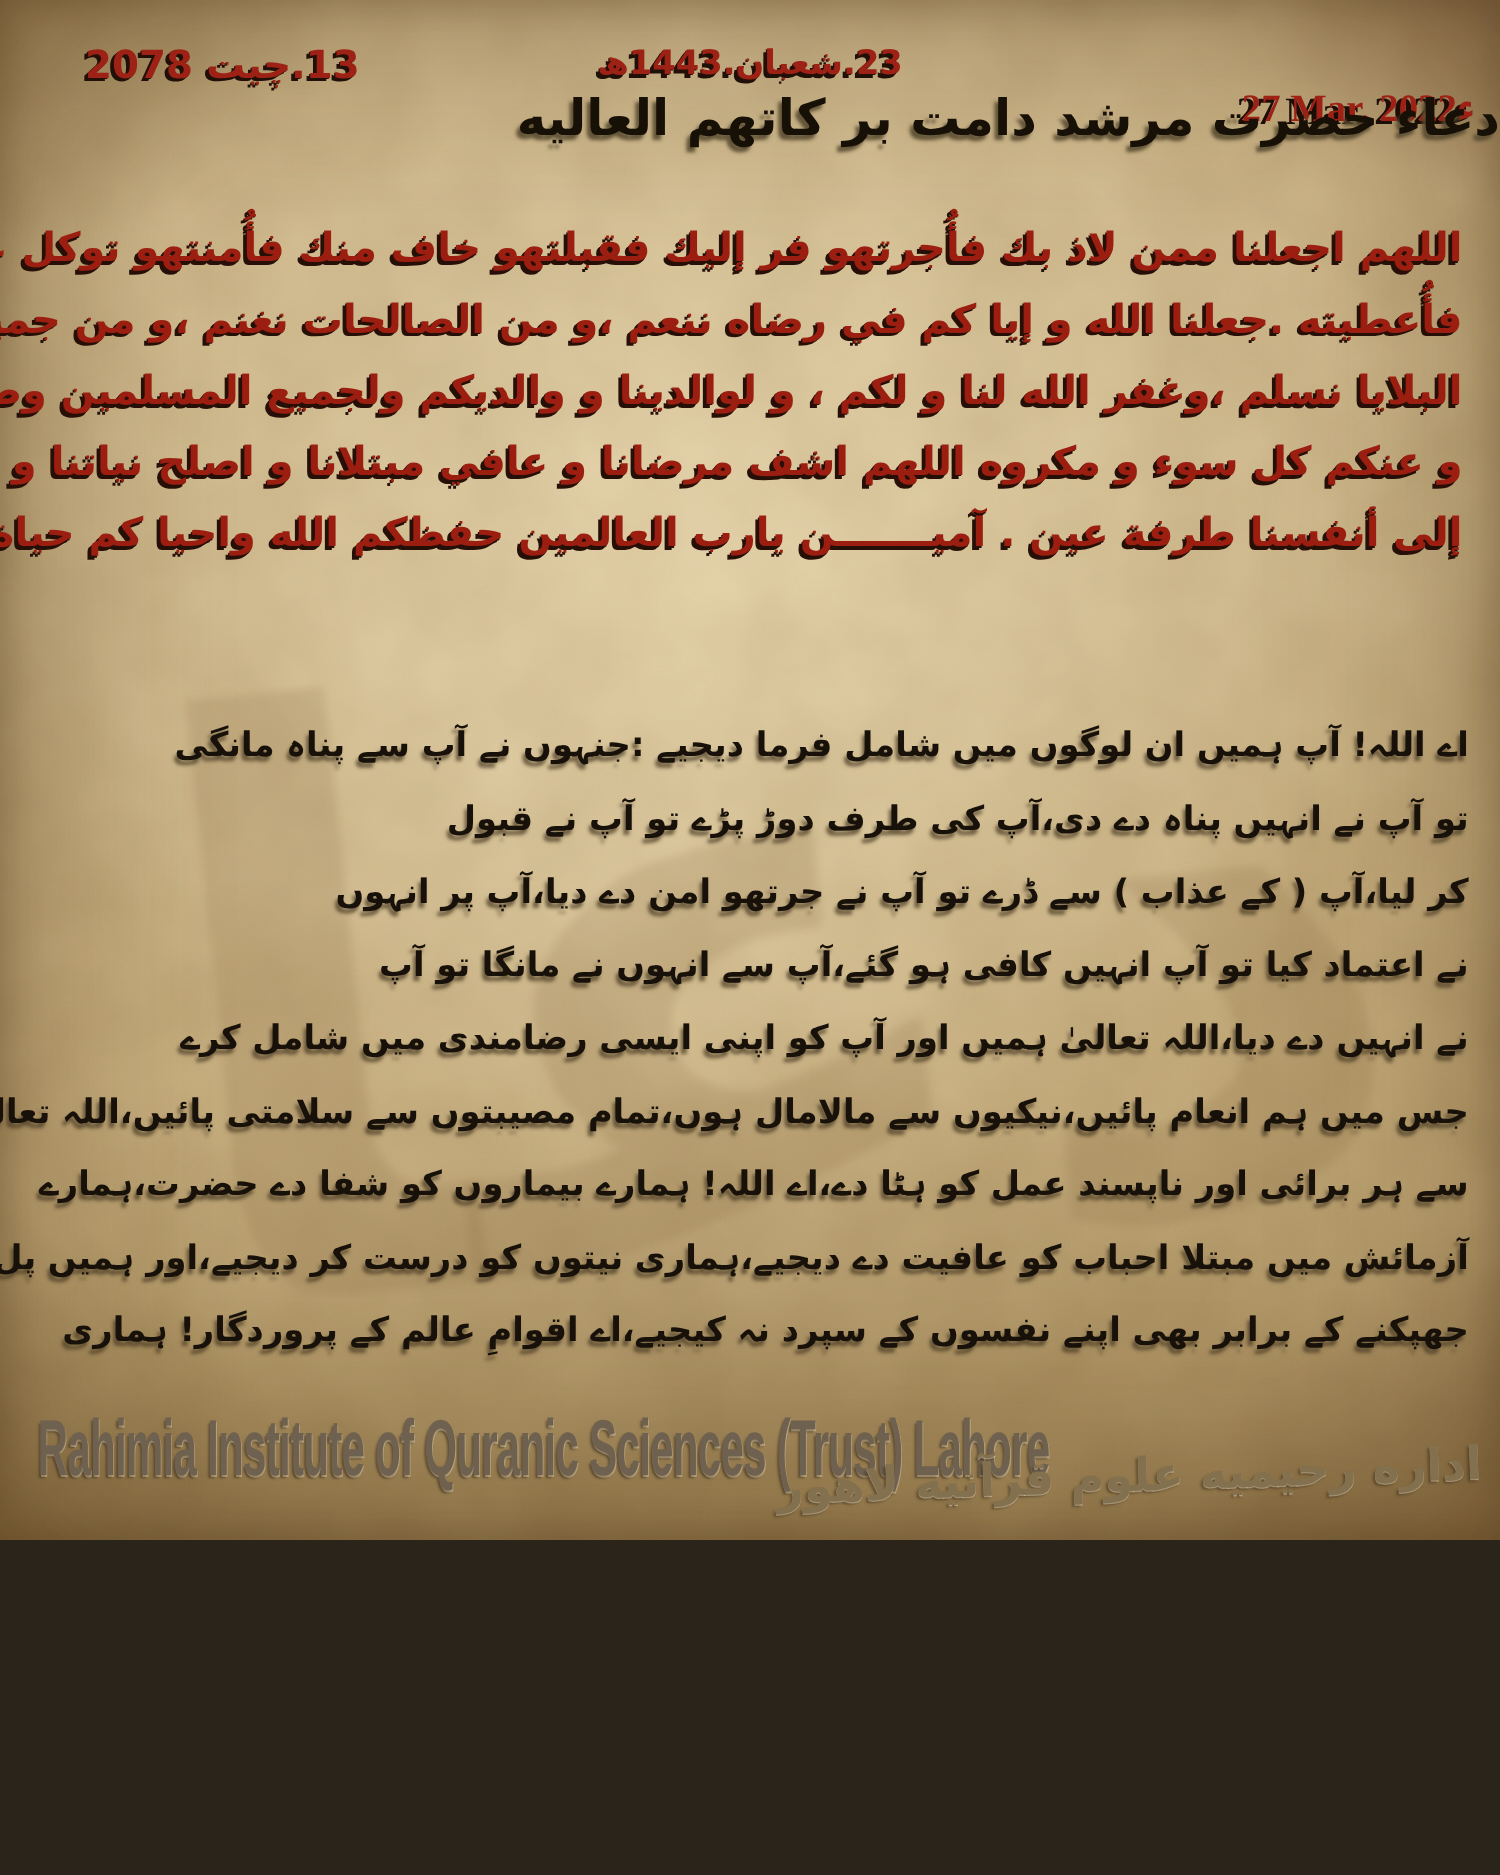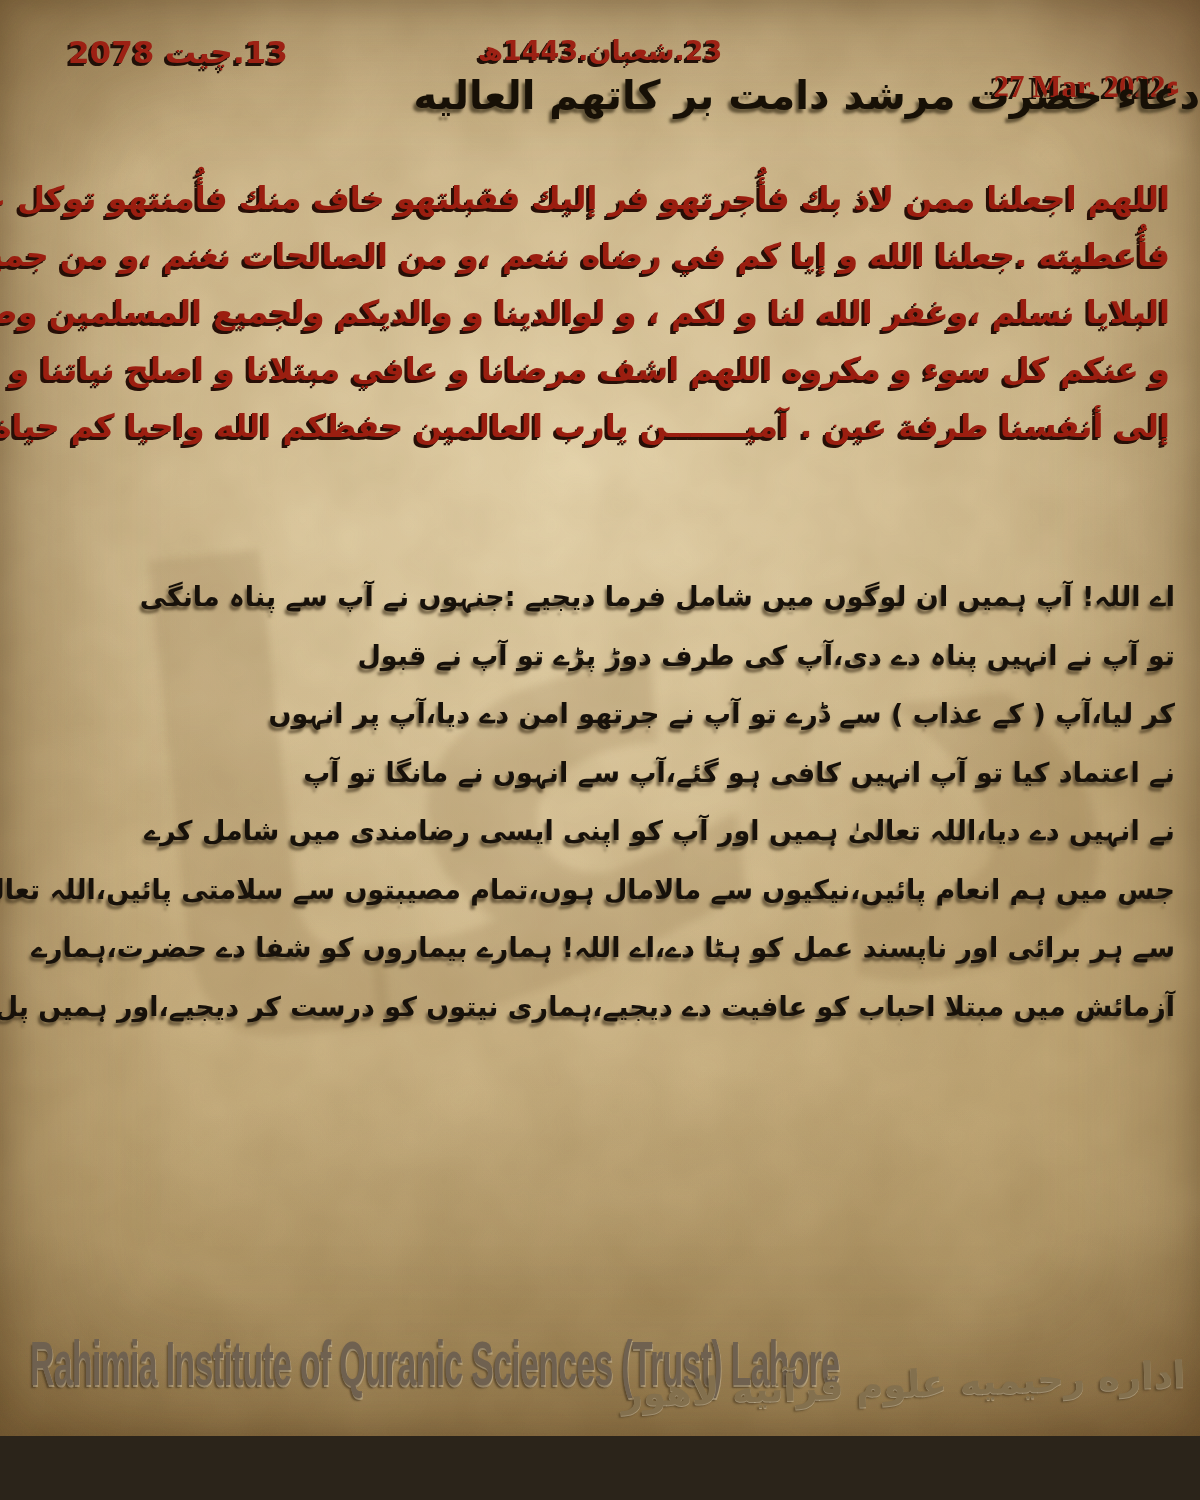--- a/index.html
+++ b/index.html
@@ -1,19 +1,19 @@
 <!DOCTYPE html>
 <html><head>
 <meta charset="utf-8">
 <style>
   * { margin:0; padding:0; box-sizing:border-box; }
   body { background:#2b241a; font-family:"DejaVu Sans", sans-serif; }
 
   .page {
-    position:relative; width:1200px; height:1436px; margin:0 auto; overflow:hidden;
+    position:relative; width:1200px; height:1232px; margin:0 auto; overflow:hidden;
     background-color:#c4ac7e;
     background-image:
       radial-gradient(ellipse 880px 720px at 48% 32%, rgba(255,242,208,0.55), rgba(255,242,208,0) 72%),
       radial-gradient(ellipse 760px 560px at 42% 62%, rgba(250,235,200,0.30), rgba(250,235,200,0) 75%),
       radial-gradient(ellipse 1100px 560px at 50% 102%, rgba(110,82,42,0.35), rgba(110,82,42,0) 72%),
       radial-gradient(ellipse 420px 340px at -2% -2%, rgba(92,66,30,0.45), rgba(92,66,30,0) 72%),
       radial-gradient(ellipse 330px 300px at 102% -4%, rgba(70,32,14,0.55), rgba(70,32,14,0) 72%),
       radial-gradient(ellipse 560px 360px at 103% 103%, rgba(92,62,30,0.55), rgba(92,62,30,0) 74%),
       radial-gradient(ellipse 560px 340px at -3% 103%, rgba(95,68,32,0.50), rgba(95,68,32,0) 74%),
       linear-gradient(180deg, #c9b185 0%, #cbb488 38%, #c3aa7b 70%, #b59c6d 100%);
@@ -139,20 +139,21 @@
 
   <section class="urdu-block" lang="ur">
     <div class="tline">اے اللہ! آپ ہمیں ان لوگوں میں شامل فرما دیجیے :جنہوں نے آپ سے پناہ مانگی</div>
     <div class="tline">تو آپ نے انہیں پناہ دے دی،آپ کی طرف دوڑ پڑے تو آپ نے قبول</div>
     <div class="tline">کر لیا،آپ ( کے عذاب ) سے ڈرے تو آپ نے جرتهو امن دے دیا،آپ پر انہوں</div>
     <div class="tline">نے اعتماد کیا تو آپ انہیں کافی ہو گئے،آپ سے انہوں نے مانگا تو آپ</div>
     <div class="tline">نے انہیں دے دیا،اللہ تعالیٰ ہمیں اور آپ کو اپنی ایسی رضامندی میں شامل کرے</div>
     <div class="tline">جس میں ہم انعام پائیں،نیکیوں سے مالامال ہوں،تمام مصیبتوں سے سلامتی پائیں،اللہ تعالیٰ ہمیں،آپ</div>
     <div class="tline">سے ہر برائی اور ناپسند عمل کو ہٹا دے،اے اللہ! ہمارے بیماروں کو شفا دے حضرت،ہمارے</div>
     <div class="tline">آزمائش میں مبتلا احباب کو عافیت دے دیجیے،ہماری نیتوں کو درست کر دیجیے،اور ہمیں پل</div>
+    <div class="tline">جھپکنے کے برابر بھی اپنے نفسوں کے سپرد نہ کیجیے،اے اقوامِ عالم کے پروردگار! ہماری</div>
   </section>
 
   <footer>
     <div class="footer-en">Rahimia Institute of Quranic Sciences (Trust) Lahore</div>
     <div class="footer-calligraphy" lang="ar">اداره رحیمیه علوم قرآنیه لاهور</div>
   </footer>
 
 </div>
 
 </body></html>

